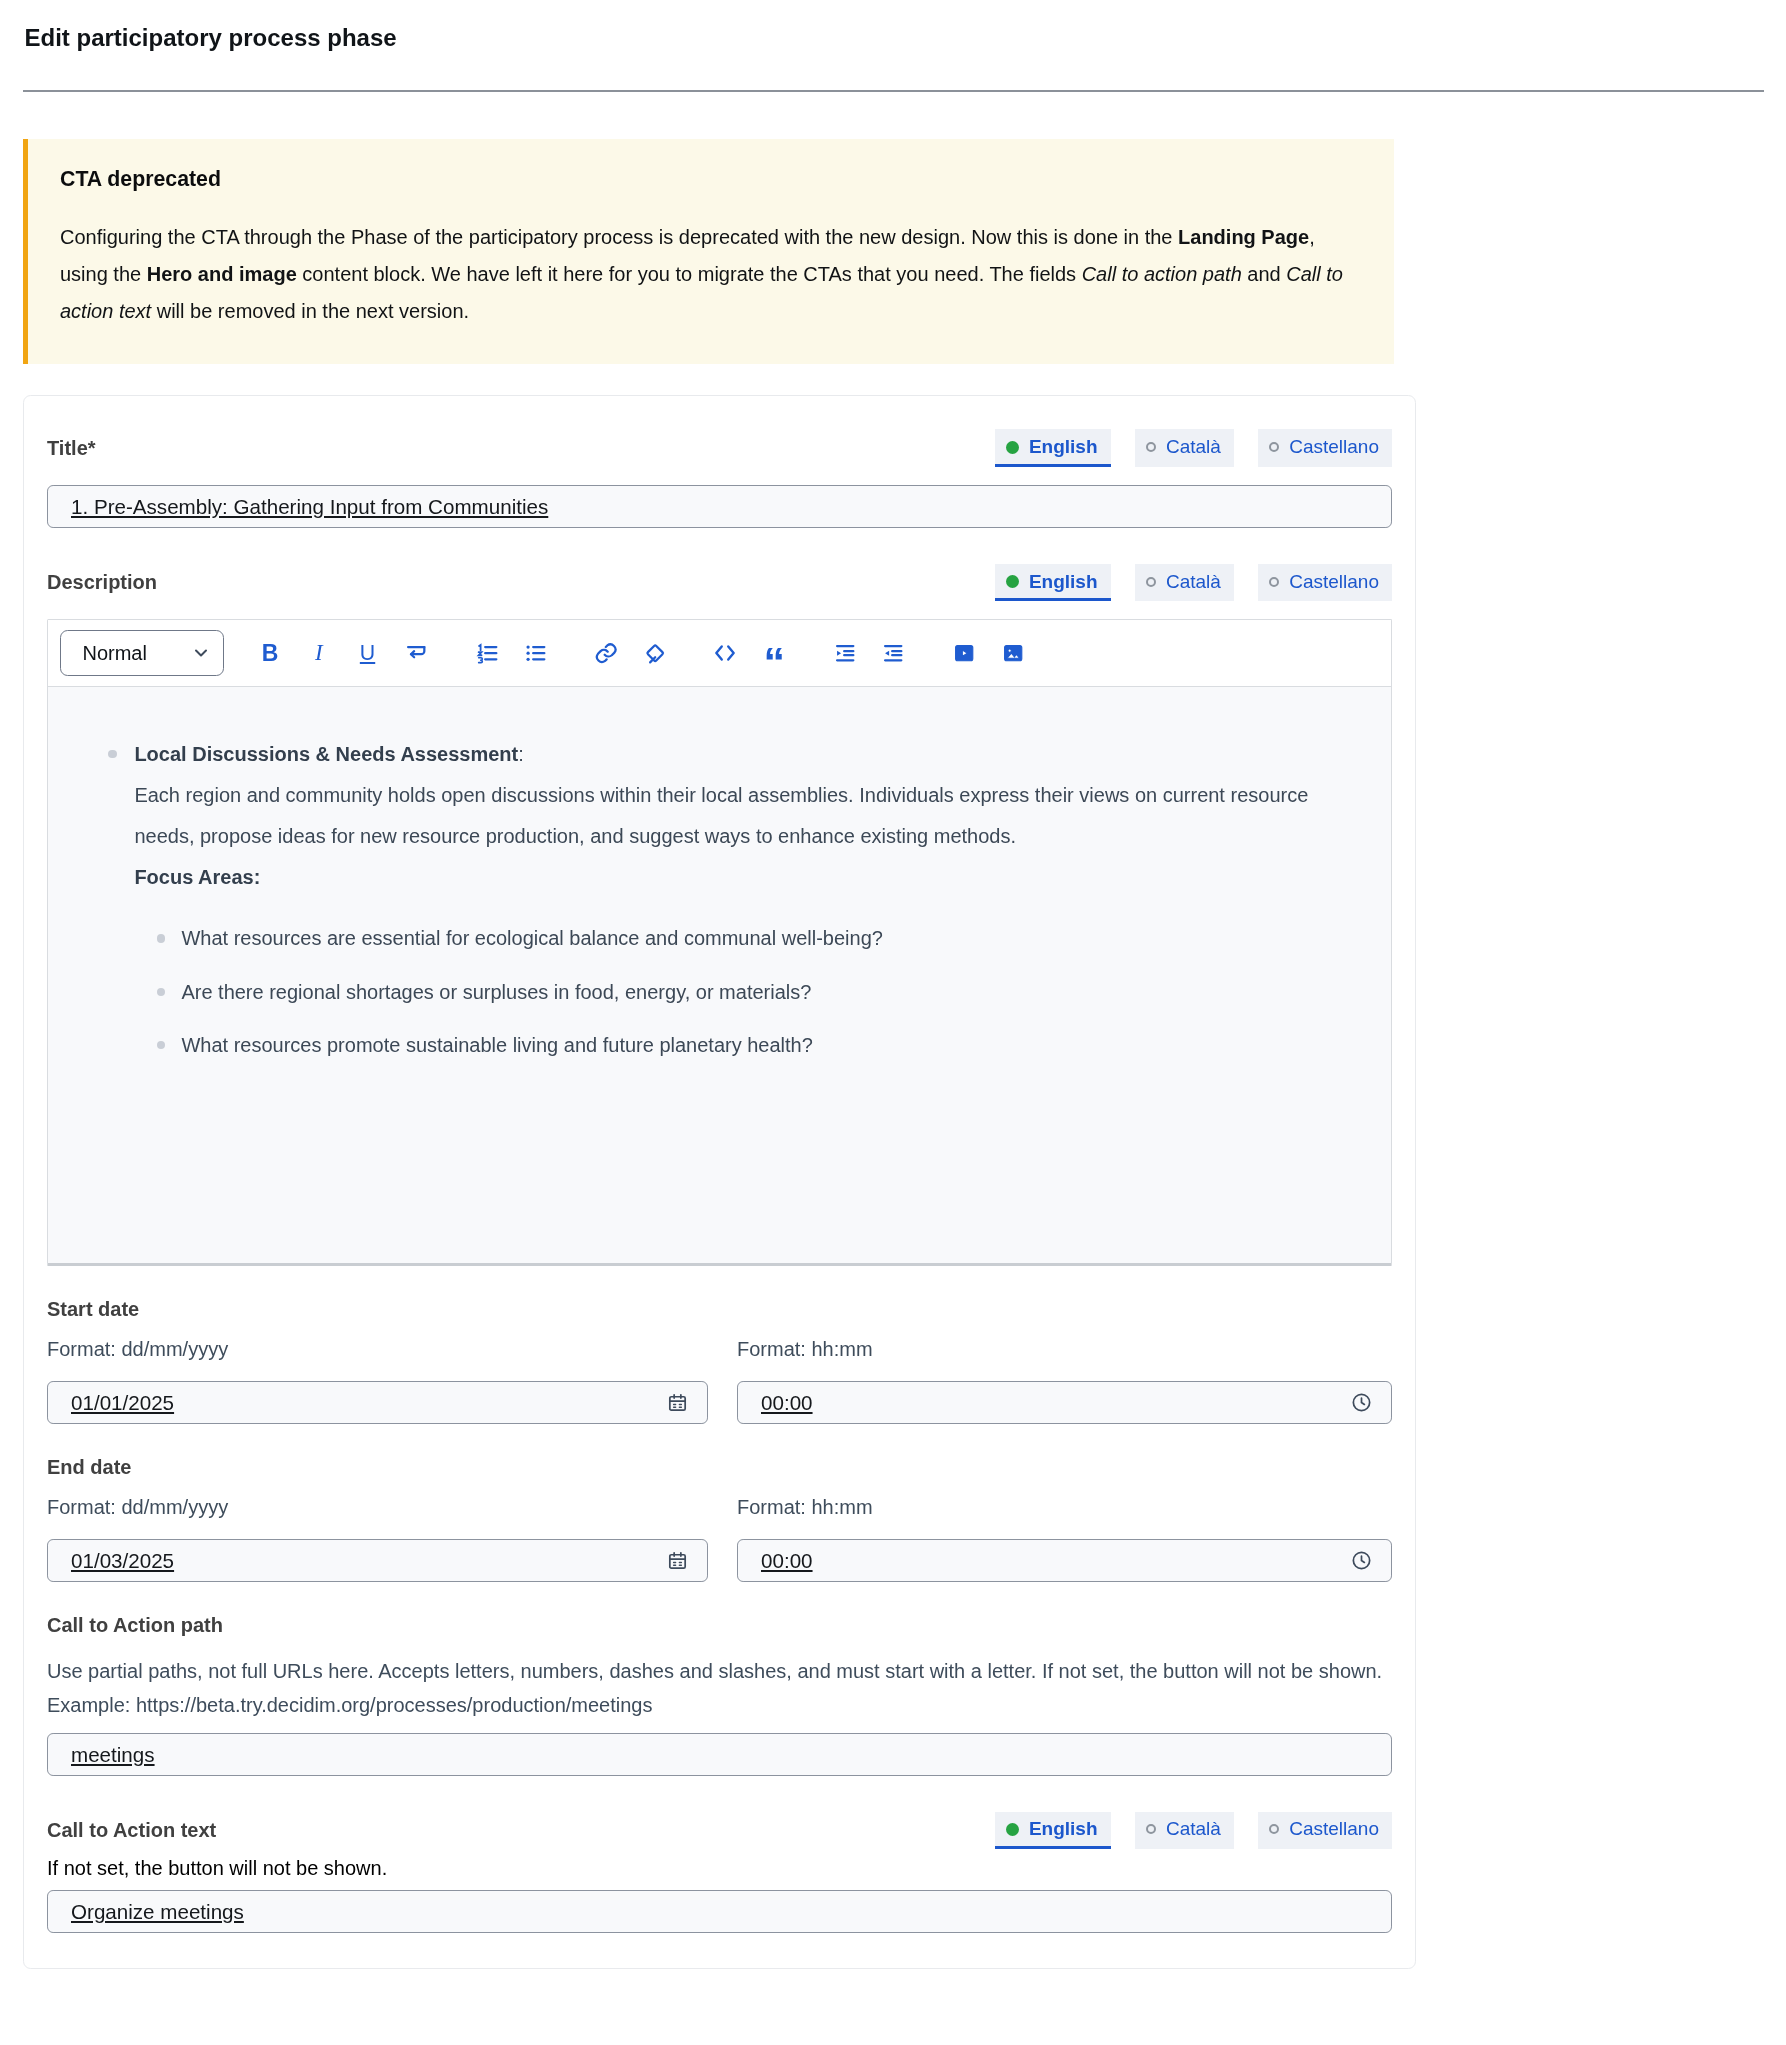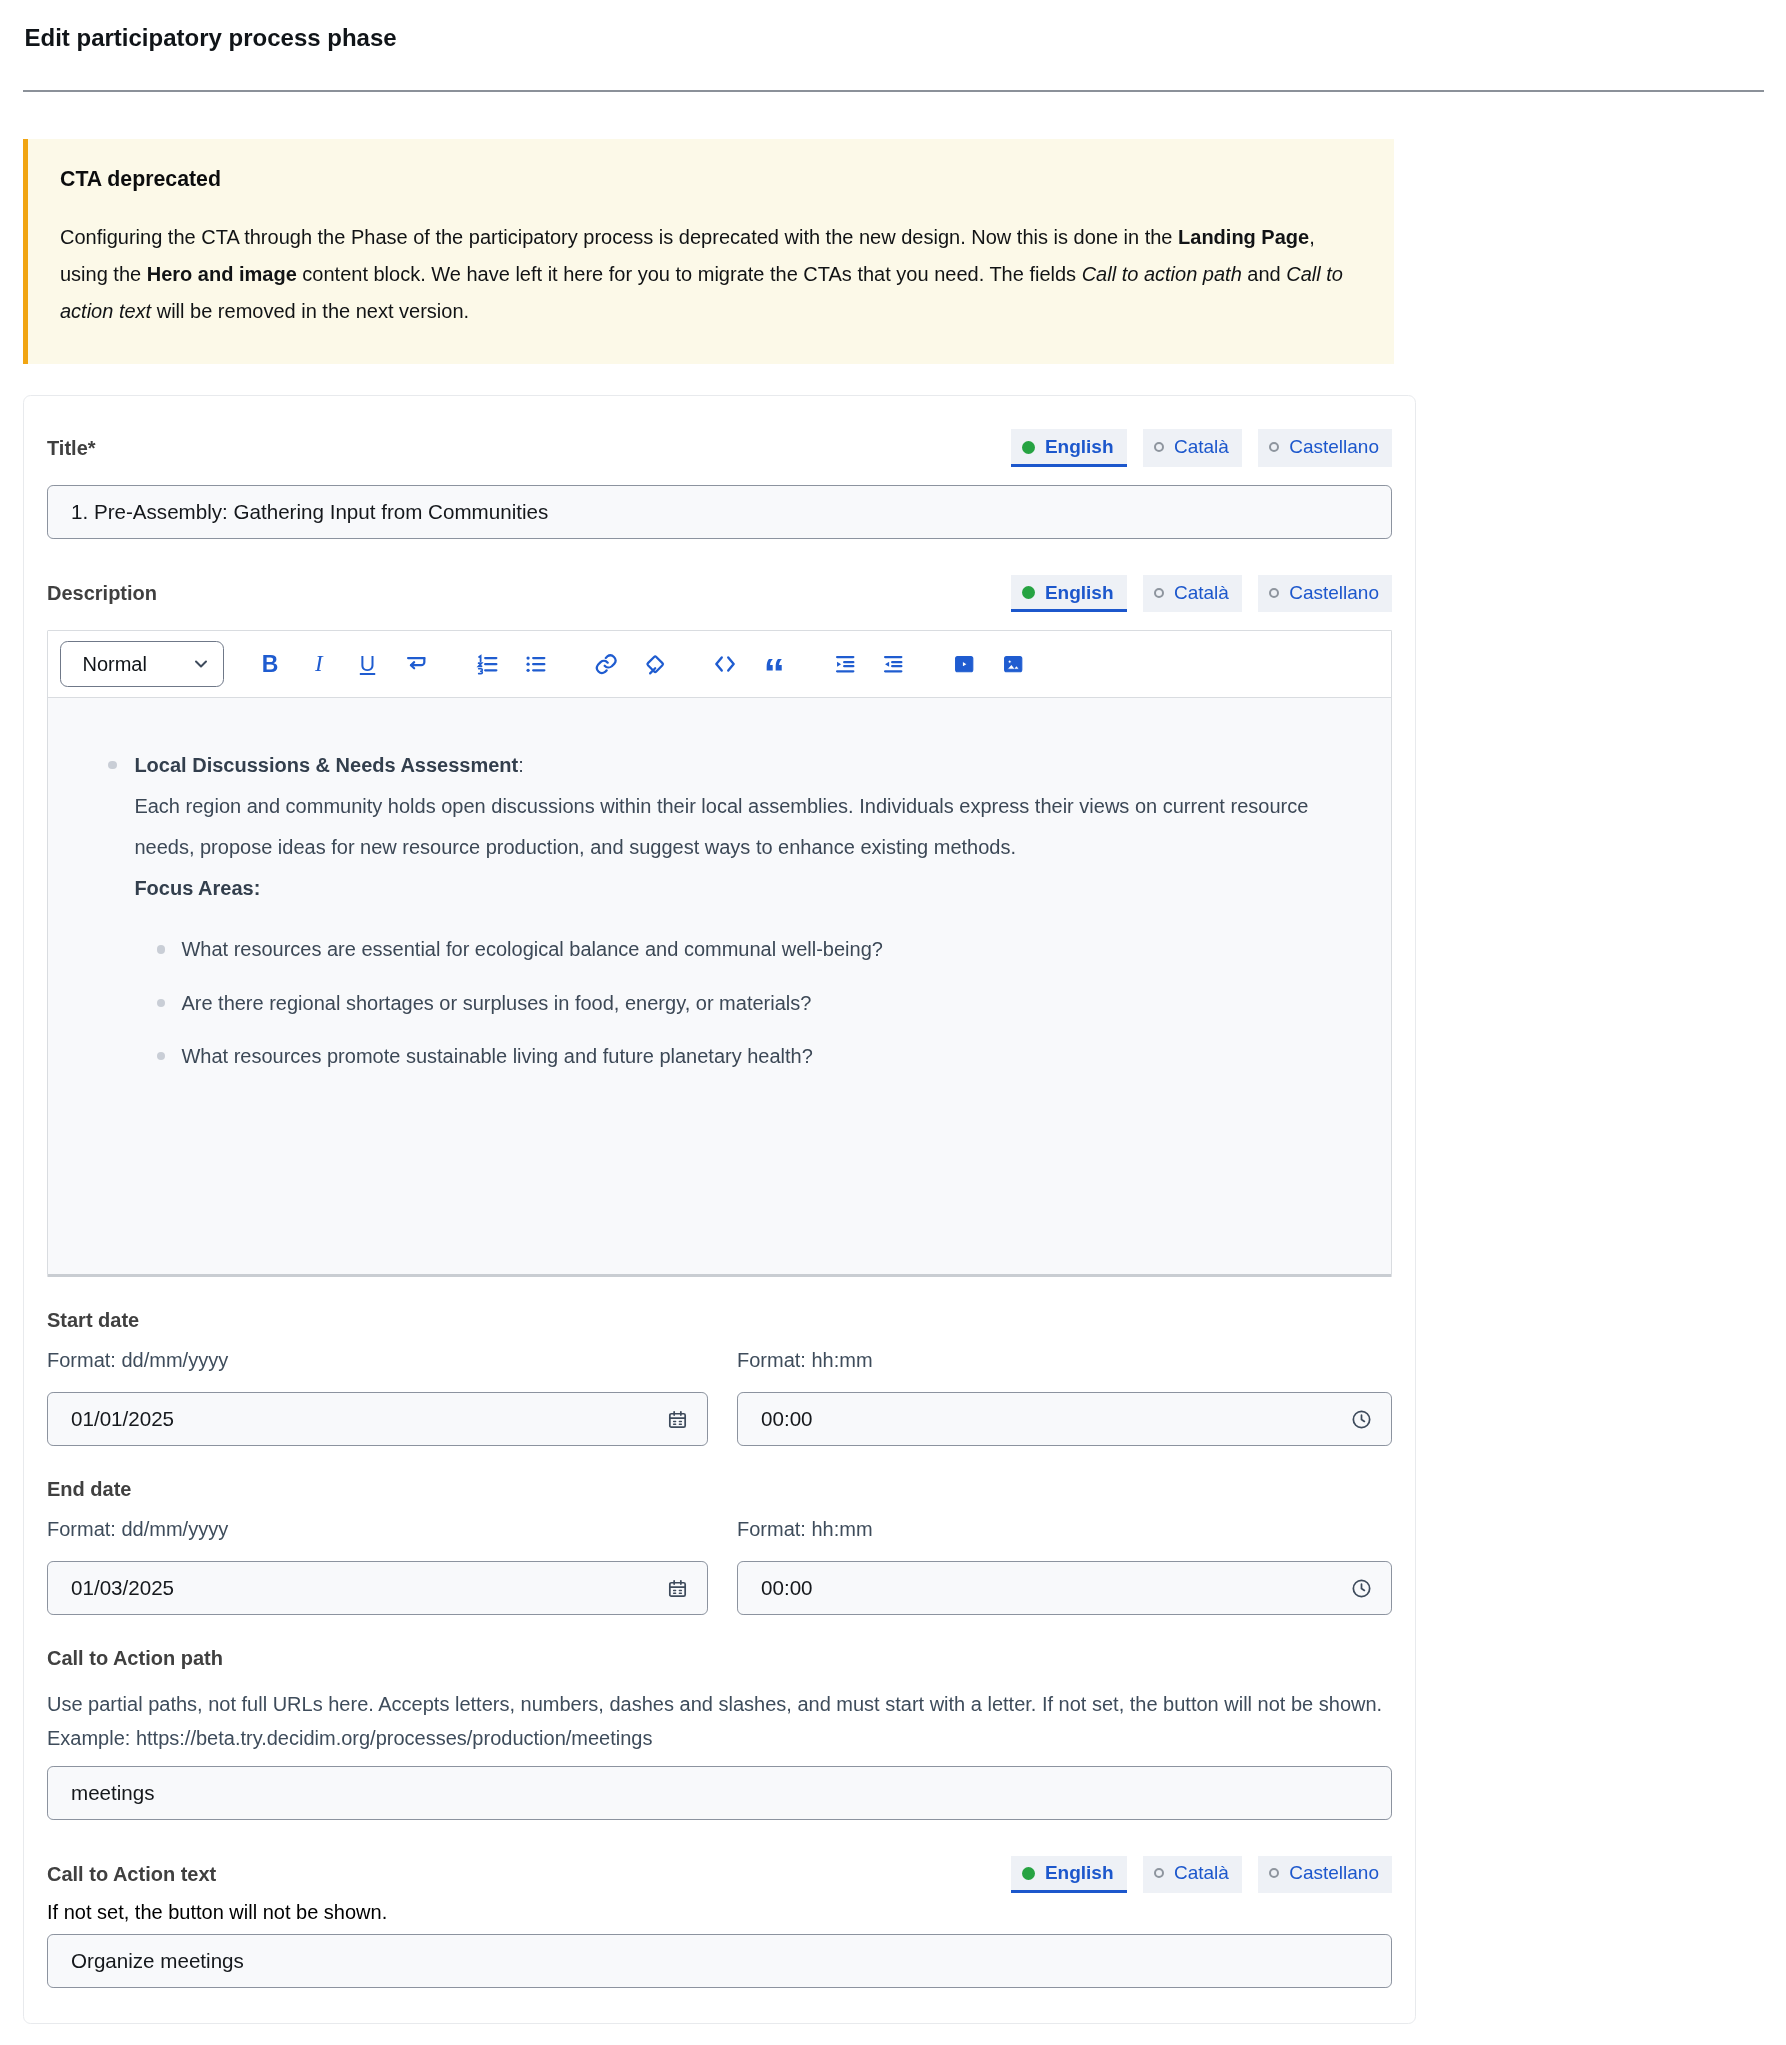--- a/index.html
+++ b/index.html
@@ -27,36 +27,37 @@
   .card {
     margin-top:30.5px; width:1393px; border:1.5px solid #e8eaed; border-radius:7.6px;
     padding:30.5px 23px 35px 23px; background:#fff;
   }
 
   .field { margin-bottom:32px; }
   .field-header { display:flex; justify-content:space-between; align-items:center; margin-bottom:15.2px; min-height:44px; }
   .flabel { font-weight:bold; color:#404040; font-size:20px; }
 
   
-  .tabs { display:flex; gap:16px; align-items:flex-end; }
+  .tabs { display:flex; gap:24px; align-items:flex-end; }
   .tab {
     display:flex; align-items:center; gap:10px; background:#eef1f6;
     padding:6.9px 13px 5.3px 11.4px; font-size:19px; color:#1c57cc;
     border:none; border-bottom:3.8px solid transparent; cursor:pointer;
     font-family:"Liberation Sans", sans-serif;
   }
   .tab.active { font-weight:bold; border-bottom-color:#1c57cc; }
   .dot { width:13px; height:13px; border-radius:50%; background:#26a342; flex:none; }
   .dot.hollow { width:10px; height:10px; background:transparent; border:2.3px solid #8e959e; }
 
   
   .text-input {
-    display:flex; align-items:center; width:100%; height:54px;
+    display:flex; align-items:center; width:100%; height:43px;
     background:#f8f9fb; border:1.5px solid #8c939f; border-radius:6.1px;
     padding:0 18.3px 0 23px;
+    text-decoration:underline;
   }
   .text-input input {
     flex:1; border:none; outline:none; background:transparent;
     font-family:"Liberation Sans", sans-serif; font-size:20.6px; color:#15181c; padding:0;
   }
   .field-icon { flex:none; color:#3e4b5c; }
 
   .row2 { display:flex; gap:29px; }
   .col-date { width:661px; flex:none; }
   .col-time { flex:1; }

